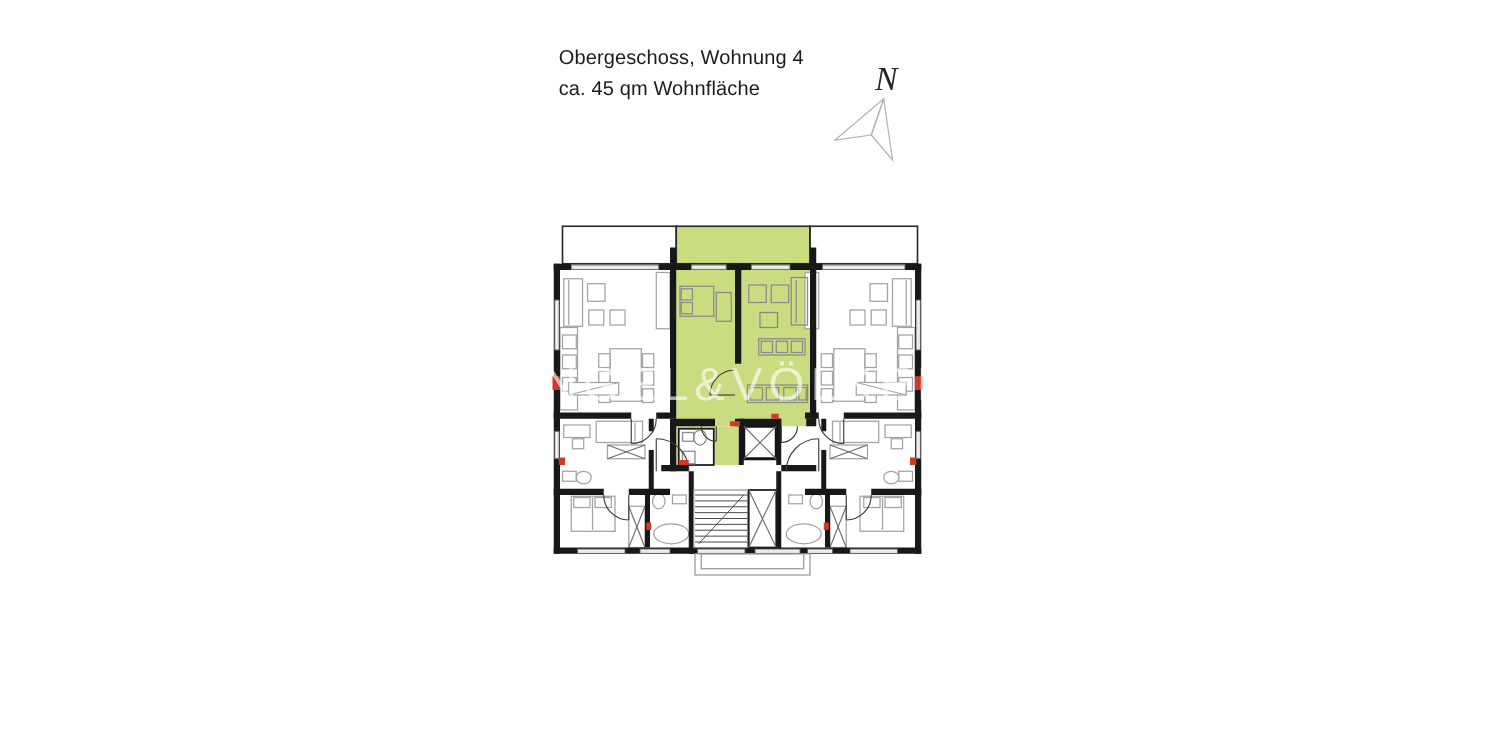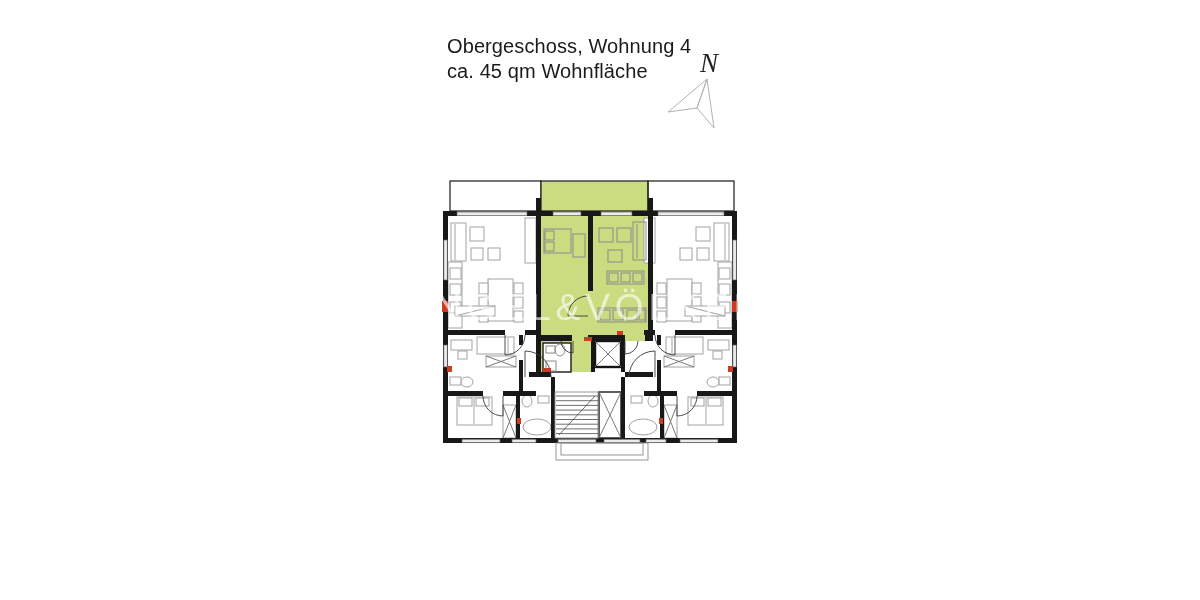--- a/index.html
+++ b/index.html
@@ -1,18 +1,18 @@
 <!DOCTYPE html>
 <html><head>
 <meta charset="utf-8">
 <style>
   html,body{margin:0;padding:0;background:#fff;}
   #stage{position:relative;width:1200px;height:600px;background:#ffffff;overflow:hidden;
          font-family:"Liberation Sans", sans-serif;}
-  #title-block{position:absolute;left:447px;top:34px;color:#1b1b1b;font-size:20px;
+  #title-block{position:absolute;left:447px;top:34px;color:#1b1b1b;font-size:16px;
                line-height:25px;letter-spacing:.1px;}
   #north-label{position:absolute;left:700px;top:48px;font-family:"Liberation Serif", serif;
                font-style:italic;font-size:27px;color:#242424;}
   #plan-svg{position:absolute;left:0;top:0;}
   #watermark{position:absolute;top:287px;left:50%;transform:translateX(-50%);
              font-size:37px;font-weight:400;letter-spacing:5px;white-space:nowrap;
              color:var(--wm, rgba(255,255,255,.62));pointer-events:none;}
   
   .g{fill:var(--green);}
   .gt{fill:var(--green);stroke:#2a2a2a;stroke-width:1.3;}

